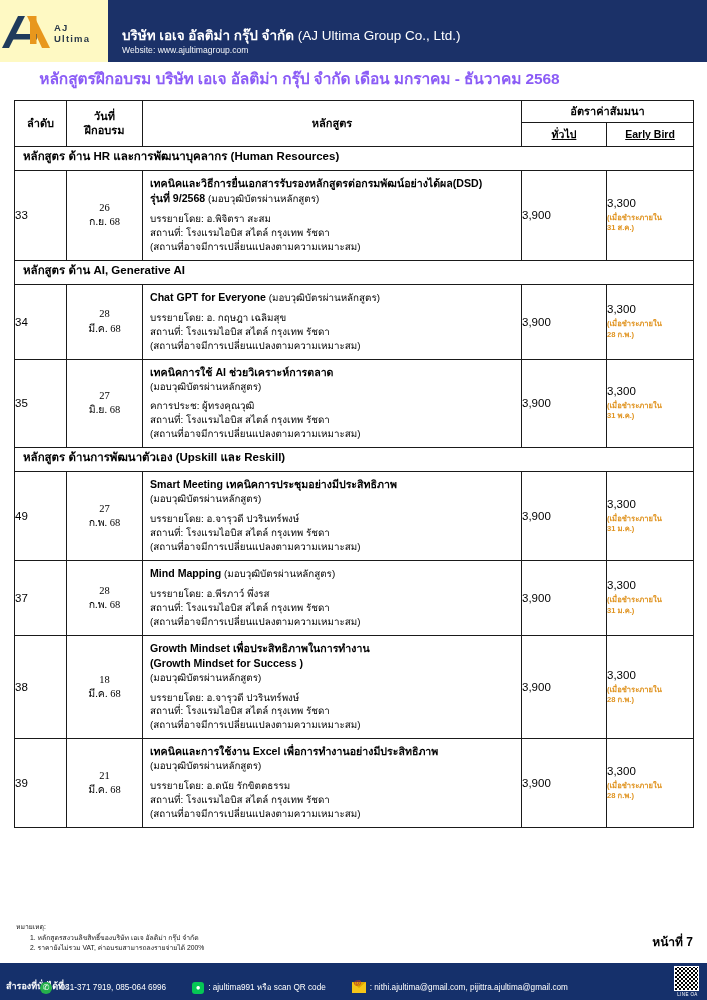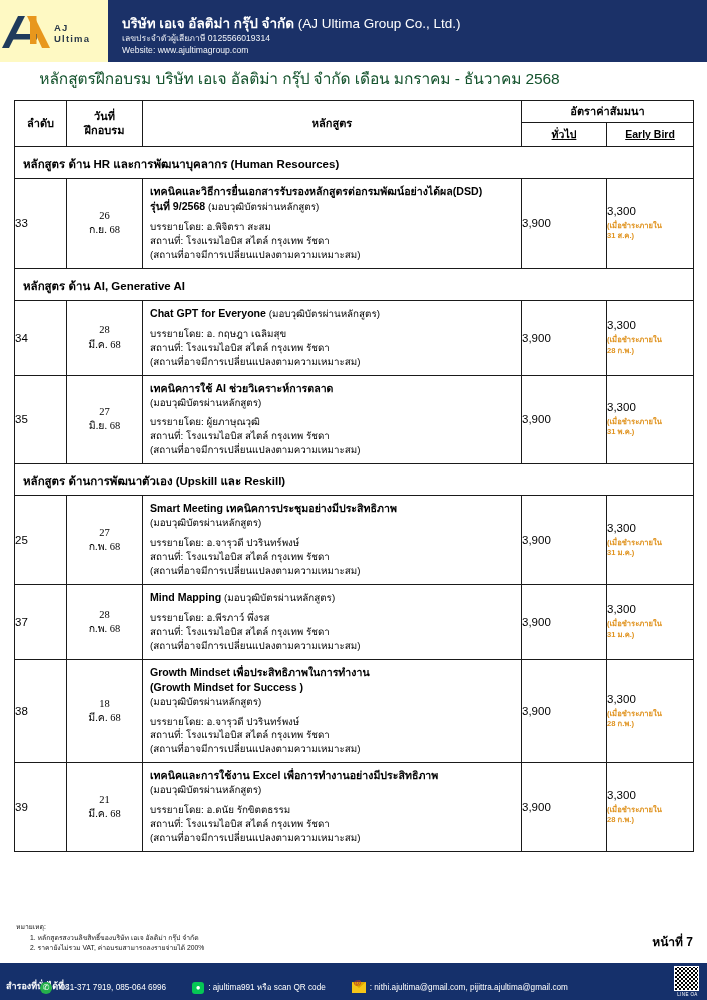--- a/index.html
+++ b/index.html
@@ -73,22 +73,22 @@
     color: #f2f4f8;
   }
 
   
   .doc-title {
     position: absolute;
     left: 0; top: 66px;
     width: 599px;
     text-align: center;
     font-size: 15.5px;
-    font-weight: normal;
-    color: #14532d;
+    font-weight: bold;
+    color: #8b5cf6;
     letter-spacing: -0.1px;
   }
 
   
   .tbl-wrap {
     position: absolute;
     left: 14px;
     top: 100px;
     width: 679px;
   }
@@ -114,21 +114,21 @@
     padding: 3px 2px;
     background: #ffffff;
     line-height: 1.25;
   }
   th.hdr-rate-top { height: 22px; }
   th.hdr-sub { height: 24px; font-size: 10.5px; text-decoration: underline; }
 
   tr.section-row td {
     font-weight: bold;
     font-size: 11.5px;
-    padding: 8px 6px 5px 8px;
+    padding: 0 6px 5px 8px;
     text-align: left;
     background: #ffffff;
   }
 
   td.c-no, td.c-gen, td.c-eb {
     font-size: 11.5px;
   }
   td.c-date {
     text-align: center;
     font-size: 10.5px;
@@ -305,21 +305,20 @@
           <polygon points="30,24 36.5,24 36.5,30 30,30" fill="#e8971d"></polygon>
         </svg>
       </div>
       <div class="logo-text">AJ Ultima</div>
     </div>
     <div class="header-band">
       <div class="company-name">
         <span>บริษัท เอเจ อัลติม่า กรุ๊ป จำกัด</span>
         <span class="en">(AJ Ultima Group Co., Ltd.)</span>
       </div>
-      <div class="header-line">เลขประจำตัวผู้เสียภาษี 0125566019314</div>
       <div class="header-line">Website: www.ajultimagroup.com</div>
     </div>
   </div>
 
   <div class="doc-title">หลักสูตรฝึกอบรม บริษัท เอเจ อัลติม่า กรุ๊ป จำกัด เดือน มกราคม - ธันวาคม 2568</div>
 
   <div class="tbl-wrap">
     <table class="sched">
       <colgroup>
         <col class="col-no">
@@ -383,35 +382,35 @@
               <span class="eb-note"><span>(เมื่อชำระภายใน</span><br><span>28 ก.พ.)</span></span>
             </td>
           </tr>
           <tr>
             <td class="c-no">35</td>
             <td class="c-date"><span>27</span><br><span>มิ.ย. 68</span></td>
             <td class="c-name">
               <span class="course-title">เทคนิคการใช้ AI ช่วยวิเคราะห์การตลาด</span>
               <span class="course-sub">(มอบวุฒิบัตรผ่านหลักสูตร)</span>
               <div class="spacer-line"></div>
-              <span class="detail-line">บรรยายโดย: ผู้ยภาษุณวุฒิ</span>
+              <span class="detail-line">คการประช: ผู้ทรงคุณวุฒิ</span>
               <span class="detail-line">สถานที่: โรงแรมไอบิส สไตล์ กรุงเทพ รัชดา</span>
               <span class="detail-line">(สถานที่อาจมีการเปลี่ยนแปลงตามความเหมาะสม)</span>
             </td>
             <td class="c-gen">3,900</td>
             <td class="c-eb">
               <span class="eb-price">3,300</span>
               <span class="eb-note"><span>(เมื่อชำระภายใน</span><br><span>31 พ.ค.)</span></span>
             </td>
           </tr>
           <tr class="section-row">
             <td colspan="5">หลักสูตร ด้านการพัฒนาตัวเอง (Upskill และ Reskill)</td>
           </tr>
           <tr>
-            <td class="c-no">25</td>
+            <td class="c-no">49</td>
             <td class="c-date"><span>27</span><br><span>ก.พ. 68</span></td>
             <td class="c-name">
               <span class="course-title">Smart Meeting เทคนิคการประชุมอย่างมีประสิทธิภาพ</span>
               <span class="course-sub">(มอบวุฒิบัตรผ่านหลักสูตร)</span>
               <div class="spacer-line"></div>
               <span class="detail-line">บรรยายโดย: อ.จารุวดี ปวรินทร์พงษ์</span>
               <span class="detail-line">สถานที่: โรงแรมไอบิส สไตล์ กรุงเทพ รัชดา</span>
               <span class="detail-line">(สถานที่อาจมีการเปลี่ยนแปลงตามความเหมาะสม)</span>
             </td>
             <td class="c-gen">3,900</td>

